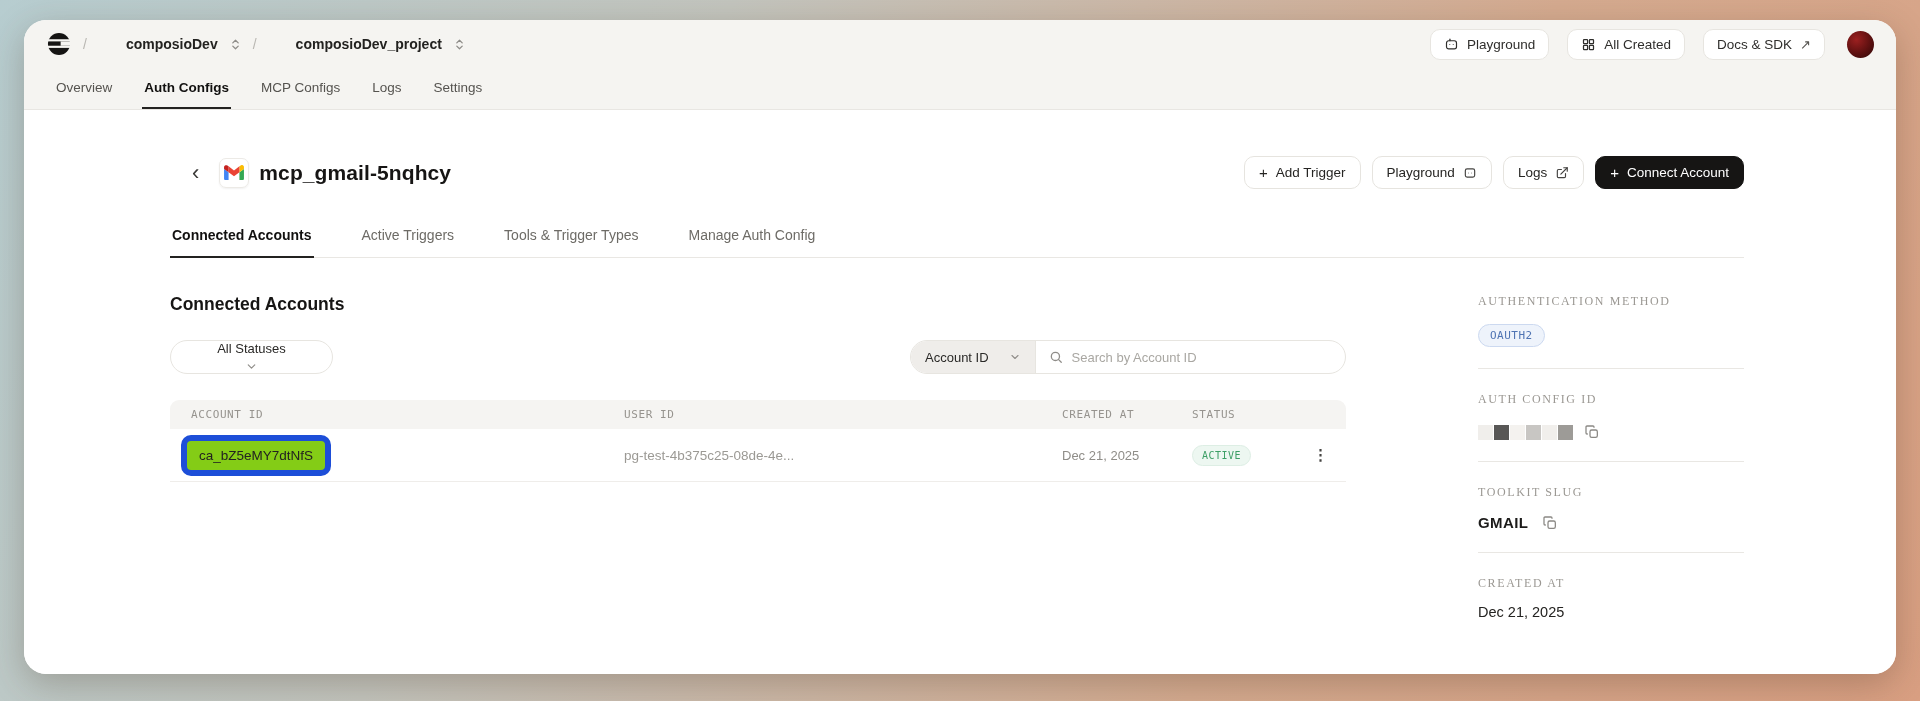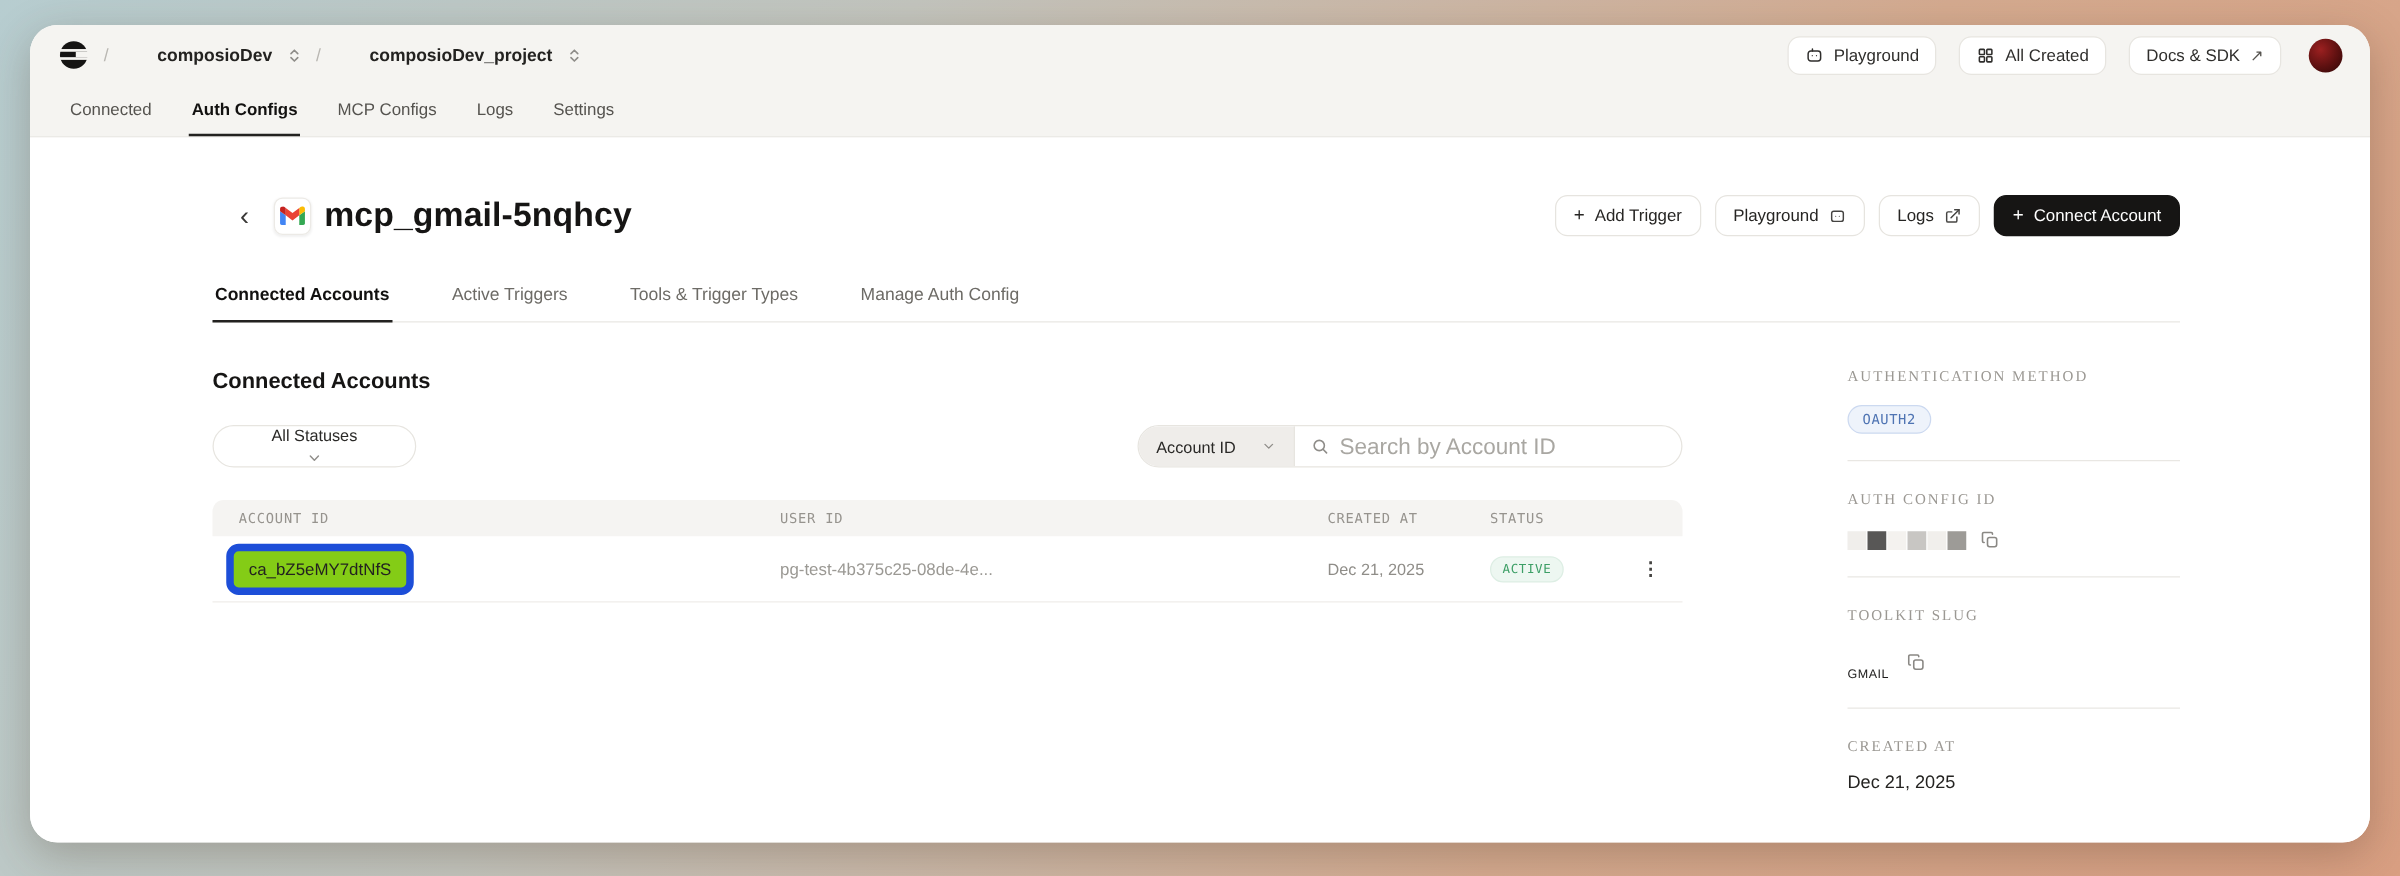--- a/index.html
+++ b/index.html
@@ -35,21 +35,21 @@
   .tabs-row { display:flex; gap:28px; padding:4px 8px 0; }
   .nav-tab { font-size:13.5px; color:#55534f; padding:8px 2px 12px; cursor:pointer; }
   .nav-tab.active { color:#121110; font-weight:700; border-bottom:2px solid #232220; }
   
   .main { flex:1; background:#fff; padding:46px 152px 0 146px; overflow:hidden; }
   .page-head { display:flex; align-items:center; padding-left:16px; }
   .back { font-size:22px; color:#3a3937; line-height:1; cursor:pointer; padding:0 6px; }
   .gmail-ic { width:30px; height:30px; border-radius:7px; border:1px solid #eceae6;
     display:flex; align-items:center; justify-content:center; margin:0 10px 0 14px;
     box-shadow:0 1px 2px rgba(0,0,0,.06); }
-  .page-title { font-size:27px; font-weight:700; letter-spacing:.1px; color:#161514; }
+  .page-title { font-size:21px; font-weight:700; letter-spacing:.1px; color:#161514; }
   .head-actions { margin-left:auto; display:flex; align-items:center; }
   .act-btn {
     display:flex; align-items:center; gap:8px; border:1px solid #e6e4df; background:#fff;
     border-radius:10px; padding:8px 14px; font-size:13.5px; color:#262523; cursor:pointer;
     margin-left:11px; white-space:nowrap;
   }
   .act-btn.dark { background:#161514; border-color:#161514; color:#fff; }
   .plus { font-size:15px; line-height:1; color:inherit; }
   
   .sub-tabs { display:flex; gap:46px; border-bottom:1px solid #e9e7e3; margin-top:38px; }
@@ -60,21 +60,21 @@
   .content-row { display:flex; align-items:flex-start; }
   .accounts { width:1176px; }
   .acc-heading { font-size:17.5px; font-weight:700; color:#161514; margin-top:36px; }
   .filter-row { display:flex; align-items:center; margin-top:25px; }
   .pill { height:34px; border:1px solid #e7e5e0; border-radius:17px; display:flex; align-items:center; font-size:13px; color:#2a2927; background:#fff; cursor:pointer;flex-direction:column; }
   .status-pill { width:163px; justify-content:space-between; padding:0 13px; }
   .chev { color:#908e8a; display:flex; }
   .mid-ctl { margin-left:auto; width:436px; height:34px; border:1px solid #e7e5e0; border-radius:17px; display:flex; overflow:hidden; background:#fff; }
   .mid-left { background:#efedea; border-right:1px solid #e7e5e0; display:flex; align-items:center; gap:20px; padding:0 14px; font-size:13px; color:#2a2927; cursor:pointer; }
   .mid-search { flex:1; display:flex; align-items:center; gap:9px; padding:0 13px; }
-  .mid-search input { border:none; outline:none; flex:1; font-size:18px; color:#2a2927; font-family:"Liberation Sans",sans-serif; background:transparent; }
+  .mid-search input { border:none; outline:none; flex:1; font-size:13px; color:#2a2927; font-family:"Liberation Sans",sans-serif; background:transparent; }
   .mid-search input::placeholder { color:#a9a7a2; }
   .sort-pill { margin-left:35px; width:165px; gap:8px; padding:0 12px; }
   .sort-pill .lbl { flex:1; color:#3a3937; }
   
   .table { margin-top:26px; }
   .thead { display:flex; align-items:center; background:#f5f4f2; border-radius:9px 9px 0 0; height:29px;
     font-family:"DejaVu Sans Mono",monospace; font-size:11px; letter-spacing:.6px; color:#96938e; }
   .trow { display:flex; align-items:center; height:53px; border-bottom:1px solid #efedea; }
   .c-account { width:454px; padding-left:21px; display:flex; align-items:center; }
   .c-user { width:438px; }
@@ -91,21 +91,21 @@
   
   .side { margin-left:auto; width:266px; padding-top:36px; }
   .side-label { font-family:Liberation Serif, serif; font-size:12px; letter-spacing:1.6px; color:#9b9893; }
   .oauth-badge { display:inline-block; margin-top:15px; font-family:"DejaVu Sans Mono",monospace; font-size:11px; letter-spacing:.5px;
     color:#4f74b3; background:#eef3fb; border:1px solid #ccd9f0; border-radius:99px; padding:4px 11px; }
   .side-div { border:none; border-top:1px solid #e9e7e3; margin:21px 0 23px; }
   .blocks { display:flex; align-items:center; margin-top:17px; }
   .blk { width:15px; height:15px; margin-right:1px; }
   .copy-ic { color:#8a8884; display:flex; cursor:pointer; margin-left:10px; }
   .slug-row { display:flex; align-items:center; gap:4px; margin-top:14px; }
-  .slug-val { font-size:10px; font-weight:400; letter-spacing:.4px; color:#1c1b1a;margin-top:20px; }
+  .slug-val { font-size:15px; font-weight:700; letter-spacing:.4px; color:#1c1b1a; }
   .created-at-val { font-size:14.5px; color:#242321; margin-top:13px; }
   svg { display:block; }
 </style>
 </head>
 <body>
 
 <div class="window">
 
   <div class="win-header">
     <div class="crumb-row">
@@ -156,21 +156,21 @@
         </span>
         <span>All Created</span>
       </button>
       <button class="tb-btn">
         <span>Docs &amp; SDK</span>
         <span class="ext-arrow">↗</span>
       </button>
       <span class="avatar"></span>
     </div>
     <div class="tabs-row">
-      <span class="nav-tab">Connected</span>
+      <span class="nav-tab">Overview</span>
       <span class="nav-tab active">Auth Configs</span>
       <span class="nav-tab">MCP Configs</span>
       <span class="nav-tab">Logs</span>
       <span class="nav-tab">Settings</span>
     </div>
   </div>
 
   <div class="main">
 
     <div class="page-head">

